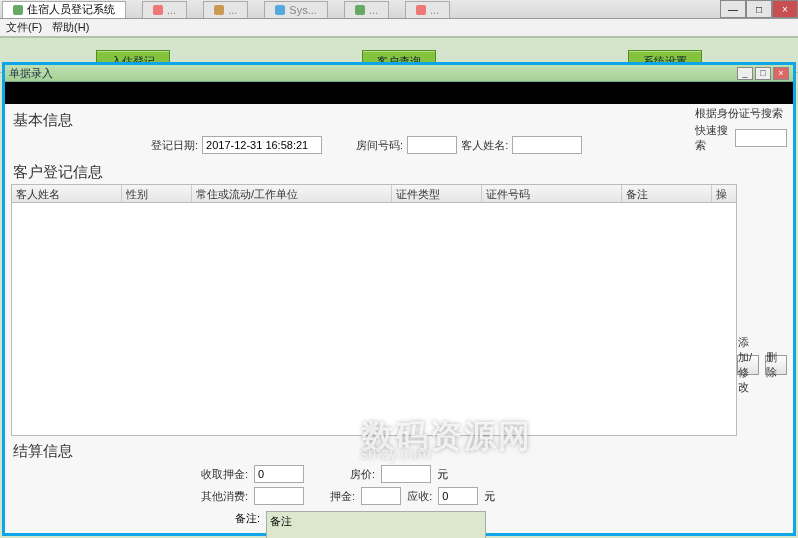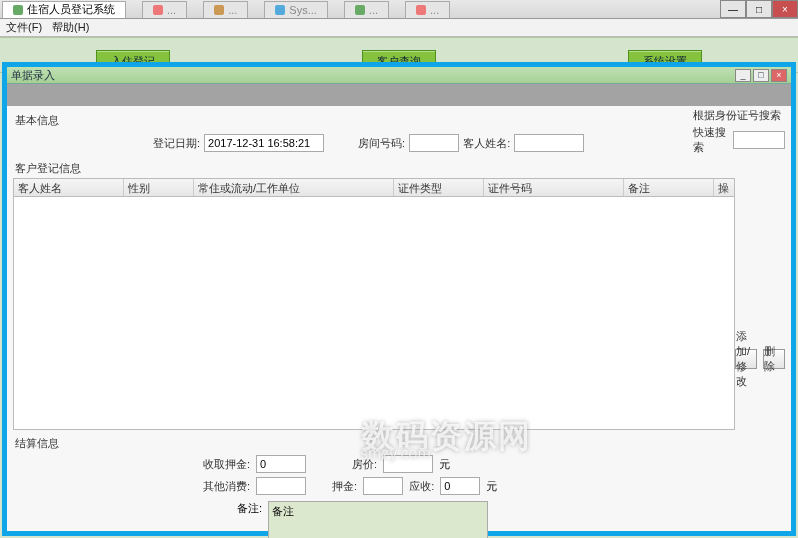--- a/index.html
+++ b/index.html
@@ -16,32 +16,32 @@
 
 
 .menubar { height: 18px; background: #f2f2f2; border-bottom: 1px solid #bbb; display: flex; align-items: center; padding-left: 6px; gap: 10px; color: #222; }
 
 
 .mainbar { height: 36px; display: flex; align-items: flex-end; border-top: 1px solid #b0c79e; border-bottom: 1px solid #b0c79e; }
 .mainbar .seg { flex: 1; display: flex; align-items: center; justify-content: center; }
 .greenbtn { background: #85c33f; border: 1px solid #4e8f1e; color: #123; padding: 4px 14px; height: 22px; display: flex; align-items: center; box-shadow: inset 0 1px 0 rgba(255,255,255,.4); }
 
 
-.subwin { position: absolute; left: 2px; right: 2px; top: 62px; bottom: 2px; background: #a3a3a3; border: 5px solid #0ea5e9; }
+.subwin { position: absolute; left: 2px; right: 2px; top: 62px; bottom: 2px; background: #000000; border: 3px solid #0ea5e9; }
 .subwin .titlebar { height: 17px; background: linear-gradient(#bfe0b3, #a6d095); border-bottom: 1px solid #7a9; display: flex; align-items: center; padding: 0 4px; color: #234; }
 .subwin .titlebar .spacer { flex: 1; }
 .subwin .titlebar .wbtn { width: 16px; height: 13px; margin-left: 2px; border: 1px solid #888; background: #eee; display: flex; align-items: center; justify-content: center; font-size: 9px; }
 .subwin .titlebar .wbtn.close { background: #d66; color: #fff; }
 .subtabs { height: 20px; background: #e9e9e9; border-bottom: 1px solid #bbb; display: flex; align-items: flex-end; padding-left: 4px; }
 .subtab { height: 18px; padding: 2px 10px; border: 1px solid #9bb; background: #cfe3c6; margin-right: 2px; border-bottom: none; }
 .subtab.active { background: #fff; }
 
 .content { position: absolute; left: 0; right: 0; top: 39px; bottom: 0; background: #f7f7f7; padding: 4px 6px; }
 
-.group-label { color: #333; margin: 3px 0 2px 2px; font-size: 11px; }
+.group-label { color: #333; margin: 3px 0 2px 2px; font-size: 15px; }
 
 .row-basic { display: flex; align-items: center; gap: 4px; padding: 4px 0 6px 140px; }
 .row-basic label { color: #333; white-space: nowrap; }
 .row-basic input { height: 18px; border: 1px solid #aaa; background: #fff; padding: 0 3px; }
 .search-panel { position: absolute; right: 6px; top: 2px; width: 92px; margin-left: 39px; }
 .search-panel .lbl { color: #333; margin-bottom: 2px; display: block; }
 .search-panel input { width: 52px; height: 18px; border: 1px solid #aaa; background: #fff; }
 .search-row { display:flex; align-items:center; gap:3px; }
 
 .grid-wrap { display: flex; }

